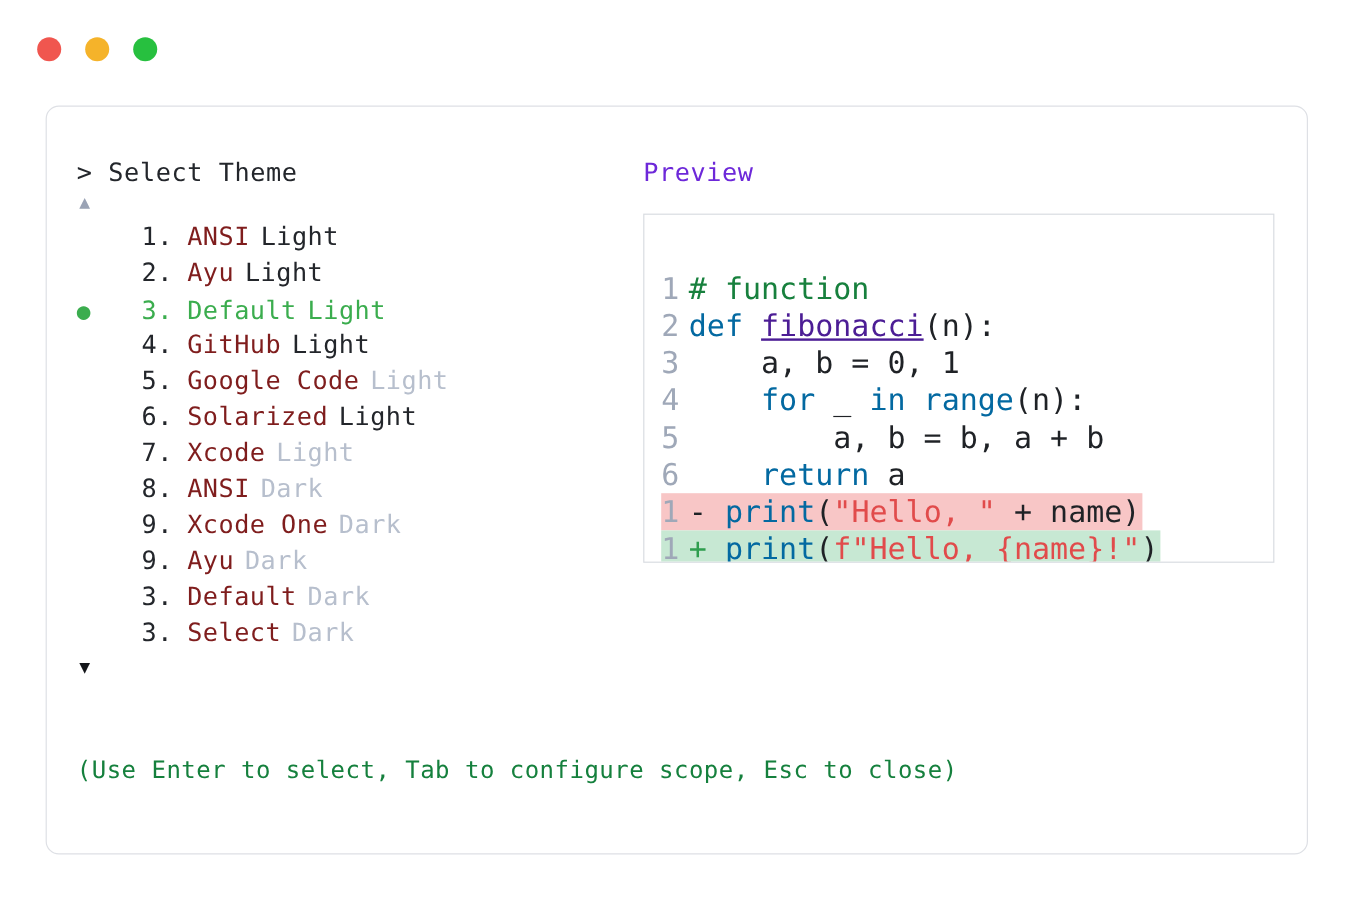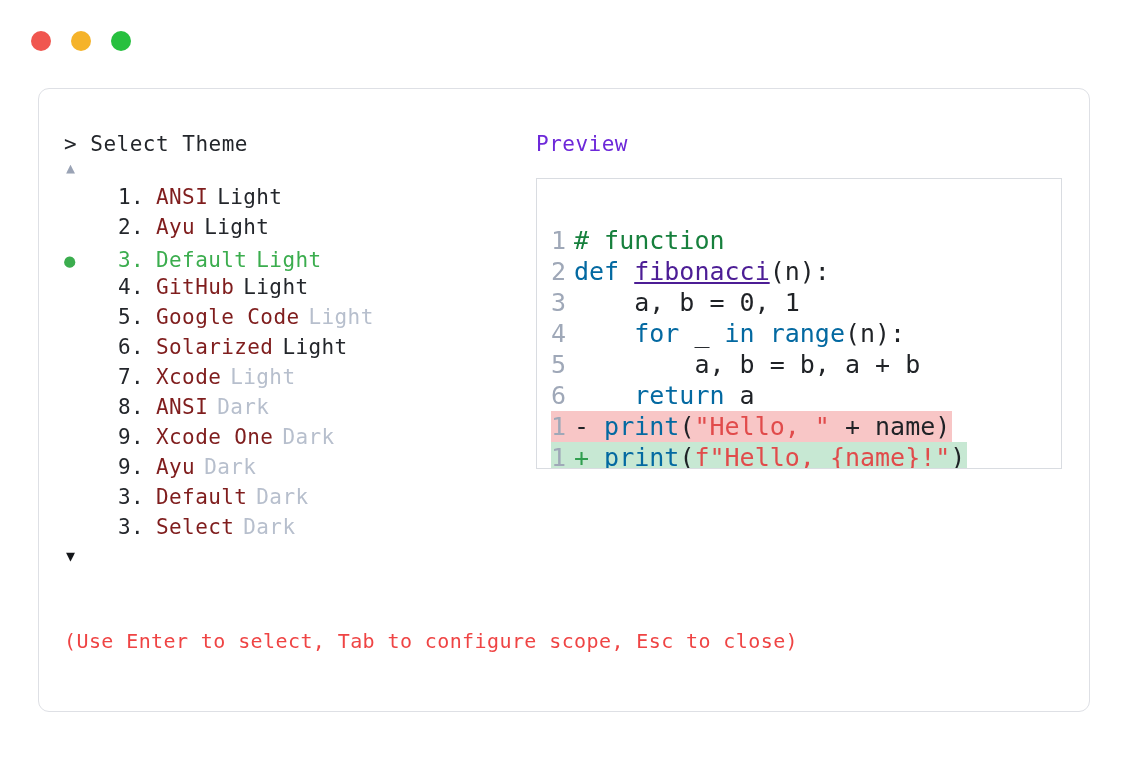--- a/index.html
+++ b/index.html
@@ -119,21 +119,21 @@
   .theme-row.selected .idx-cell,
   .theme-row.selected .name-cell,
   .theme-row.selected .variant-cell { color: #3BAD4E; }
 
   .hint {
     position: absolute;
     left: 25px;
     top: 540px;
     font-size: 20px;
     letter-spacing: 0.4px;
-    color: #ef4444;
+    color: #15803d;
     white-space: pre;
   }
 
   
   .right-pane {
     position: absolute;
     left: 497px;
     top: 42px;
     width: 530px;
   }

